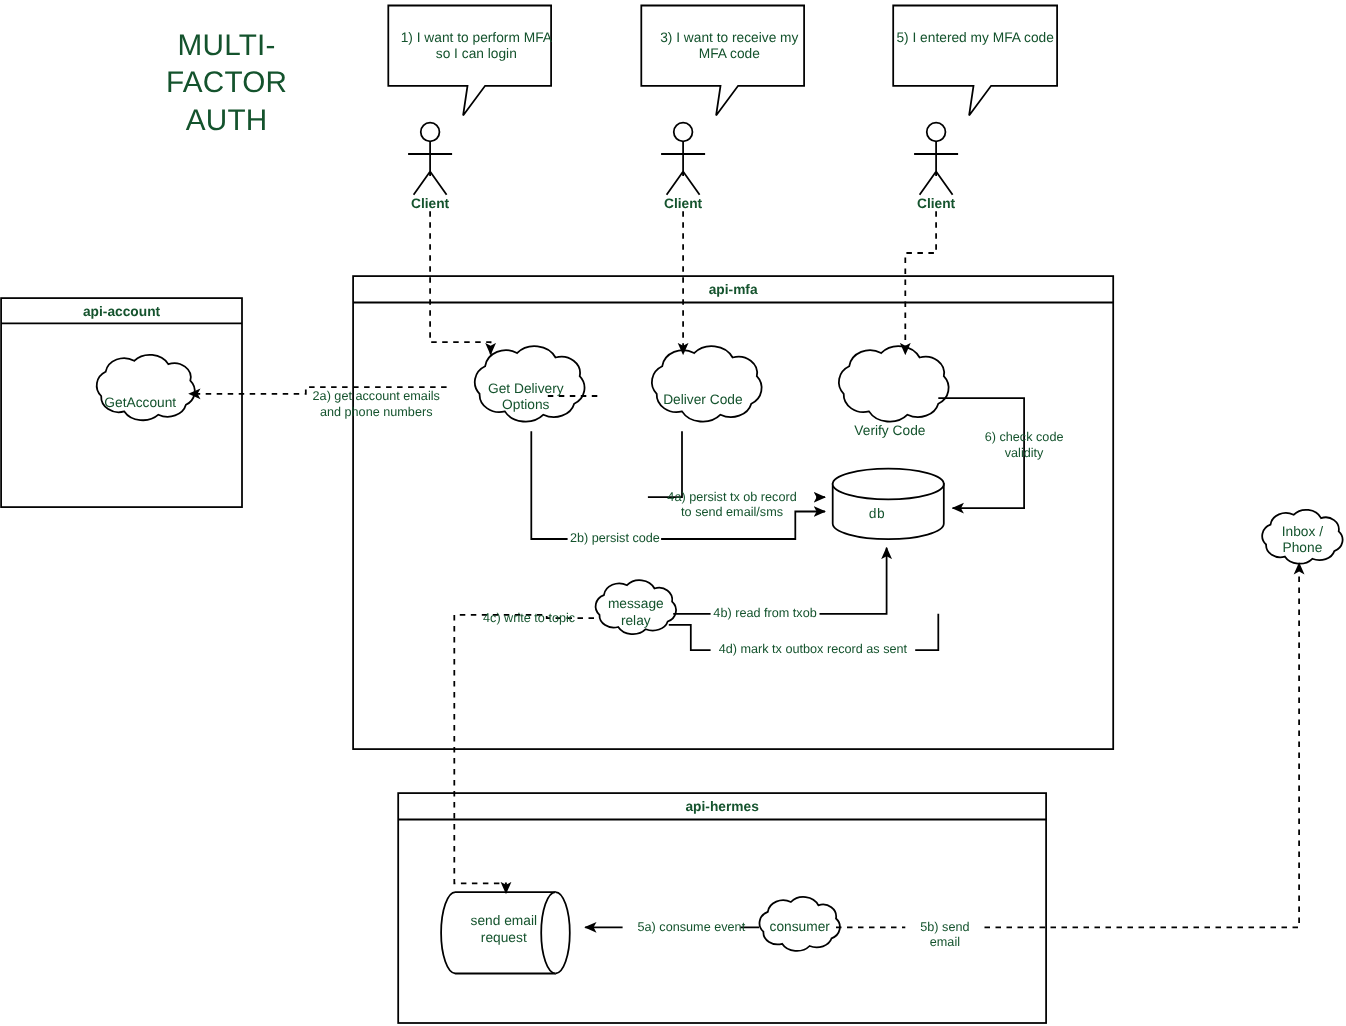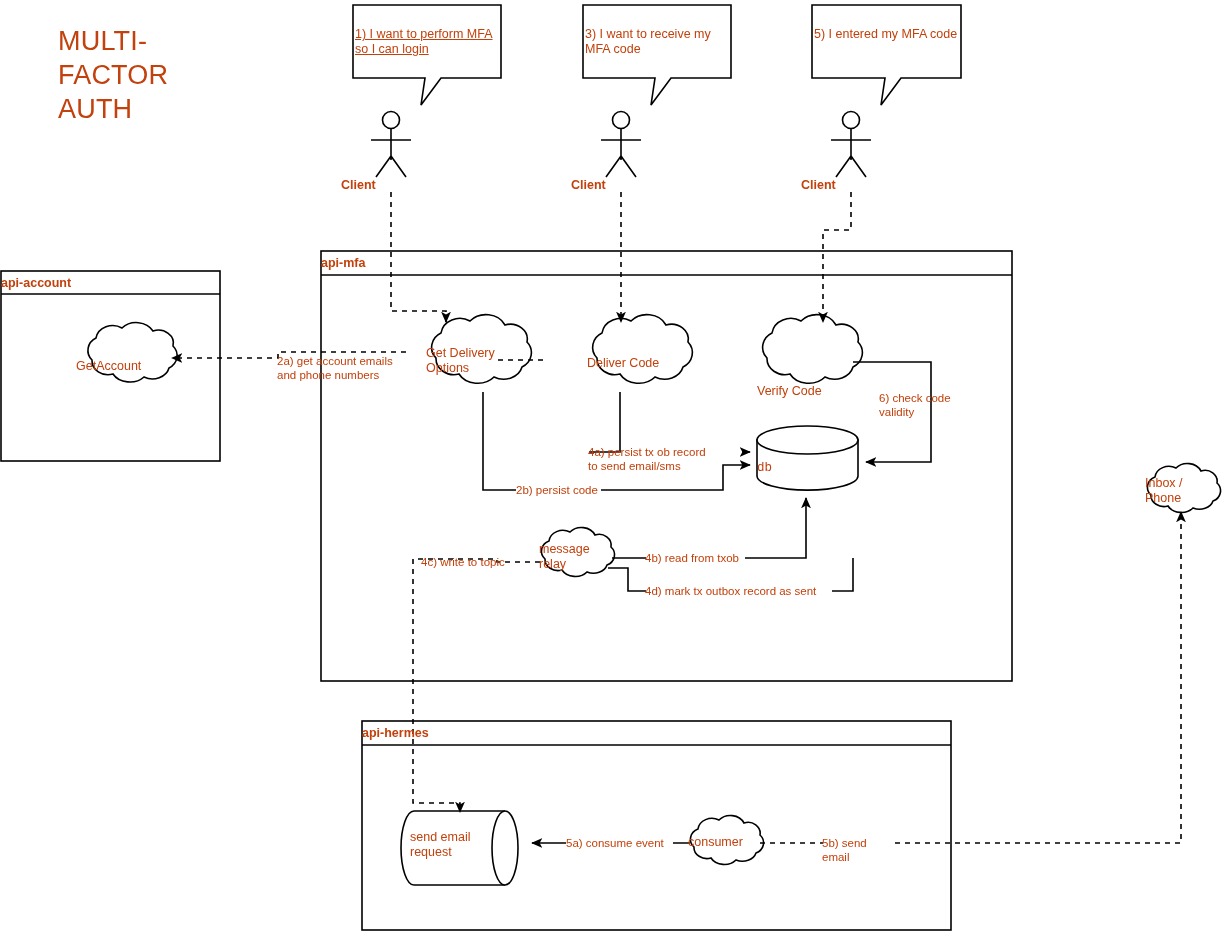--- a/index.html
+++ b/index.html
@@ -1,20 +1,20 @@
 <!DOCTYPE html>
 <html><head>
 <meta charset="utf-8">
 <style>
   html,body{margin:0;padding:0;background:#ffffff;}
   body{width:1224px;height:933px;position:relative;overflow:hidden;
        font-family:"Liberation Sans",sans-serif;color:#000;}
   #stage{position:absolute;left:0;top:0;width:1224px;height:933px;}
   svg.layer{position:absolute;left:0;top:0;width:1224px;height:933px;overflow:visible;}
-  .txt{position:absolute;text-align:left;line-height:1.22;color:#c2410c;
+  .txt{position:absolute;text-align:center;line-height:1.22;color:#14532d;
        font-family:"Liberation Sans",sans-serif;white-space:pre-line;}
   .title{font-size:27px;line-height:1.26;letter-spacing:.2px;}
   .bubble-txt{font-size:12.5px;}
   .actor-lbl{font-size:12.5px;font-weight:bold;}
   .box-title{font-size:12.5px;font-weight:bold;}
   .cloud-txt{font-size:12.5px;}
   .edge-lbl{font-size:11.5px;}
   .db-txt{font-size:12.5px;}
   .shape-txt{font-size:12.5px;}
 </style>
@@ -150,21 +150,21 @@
 
       <path d="M690,843 H673 M566,843 H532" marker-end="url(#arr)"></path>
 
     </g>
   </svg>
 
   <div class="txt title" style="left:58px;top:24px;width:296px;">MULTI-
 FACTOR
 AUTH</div>
 
-  <div class="txt bubble-txt" style="left:355px;top:27px;width:156px;text-decoration:underline;">1) I want to perform MFA
+  <div class="txt bubble-txt" style="left:355px;top:27px;width:156px;">1) I want to perform MFA
 so I can login</div>
   <div class="txt bubble-txt" style="left:585px;top:27px;width:156px;">3) I want to receive my
 MFA code</div>
   <div class="txt bubble-txt" style="left:814px;top:27px;width:145px;">5) I entered my MFA code</div>
 
   <div class="txt actor-lbl" style="left:341px;top:178px;width:100px;">Client</div>
   <div class="txt actor-lbl" style="left:571px;top:178px;width:100px;">Client</div>
   <div class="txt actor-lbl" style="left:801px;top:178px;width:100px;">Client</div>
 
   <div class="txt box-title" style="left:1px;top:276px;width:219px;">api-account</div>

